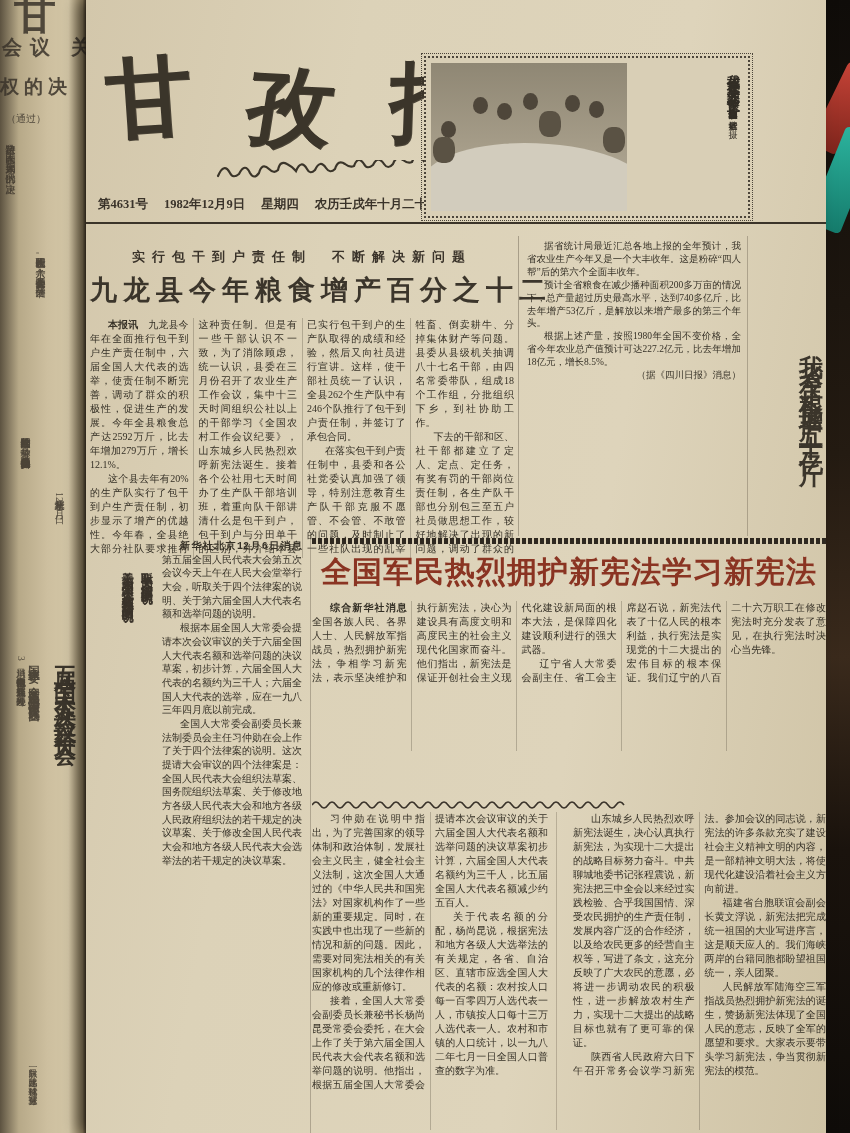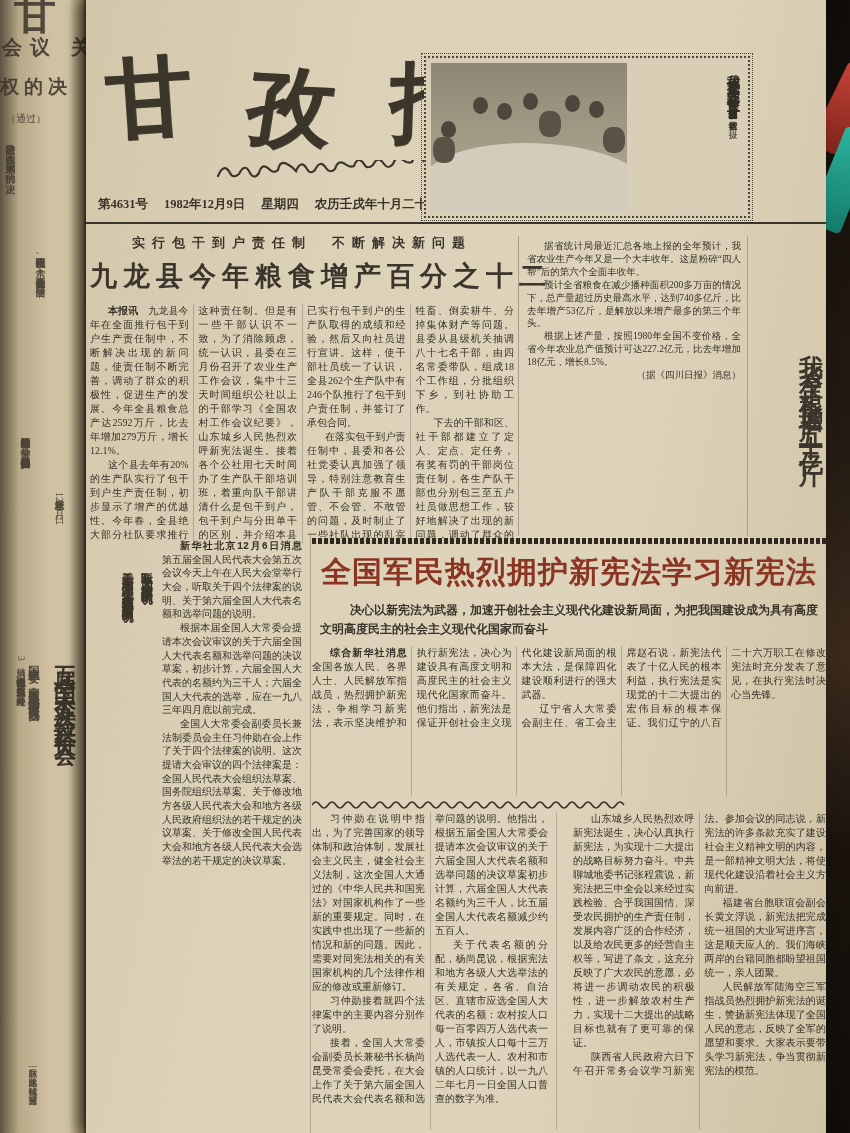--- a/index.html
+++ b/index.html
@@ -50,21 +50,21 @@
     background:#d2ccbd;border-radius:45% 55% 0 0;}
   .photo i{position:absolute;width:15px;height:17px;border-radius:50%;background:#4e463a;}
   .photo i.b{width:22px;height:26px;border-radius:40%;background:#5a5244;}
   .caption{flex:1;font-size:9px;line-height:1.55;color:#33302('?');}
   .caption{color:#332e26;}
   .caption .cap-title{font-size:13px;font-weight:bold;letter-spacing:2px;margin-left:4px;}
   .caption .cap-credit{margin-right:3px;}
 
   .rule{position:absolute;left:0;top:222px;width:740px;height:2px;background:#3b3429;}
 
-  .art-jiulong{position:absolute;left:4px;top:234px;width:424px;}
+  .art-jiulong{position:absolute;left:4px;top:248px;width:424px;}
   .kicker{text-align:center;font-size:13px;font-weight:bold;letter-spacing:7px;color:#3a332a;}
   .headline1{text-align:center;font-size:27px;font-weight:bold;letter-spacing:6px;
     color:#3b352b;margin-top:6px;white-space:nowrap;}
   .body-cols{column-gap:10px;column-rule:1px solid rgba(70,60,45,.28);
     font-size:10px;line-height:1.4;text-align:justify;overflow:hidden;color:#35302('?');}
   .body-cols{color:#353026;}
   .body-cols p{margin:0;text-indent:1.8em;}
   .jl-body{margin-top:10px;height:240px;column-count:4;}
   .tag{font-weight:bold;}
   .byline{text-align:right;text-indent:0 !important;}
@@ -168,42 +168,41 @@
         <span class="cap-credit">新华社记者　摄</span>
       </div>
     </div>
 
     <div class="rule"></div>
 
     <div class="art-jiulong">
       <div class="kicker">实行包干到户责任制　不断解决新问题</div>
       <div class="headline1">九龙县今年粮食增产百分之十二</div>
       <div class="body-cols jl-body">
-        <p><span class="tag">本报讯</span>　<span>九龙县今年在全面推行包干到户生产责任制中，不断解决出现的新问题，使责任制不断完善，调动了群众的积极性，促进生产的发展。今年全县粮食总产达2592万斤，比去年增加279万斤，增长12.1%。</span></p>
+        <p><span class="tag">本报讯</span>　<span>九龙县今年在全面推行包干到户生产责任制中，六届全国人大代表的选举，使责任制不断完善，调动了群众的积极性，促进生产的发展。今年全县粮食总产达2592万斤，比去年增加279万斤，增长12.1%。</span></p>
         <p>这个县去年有20%的生产队实行了包干到户生产责任制，初步显示了增产的优越性。今年春，全县绝大部分社队要求推行这种责任制。但是有一些干部认识不一致，为了消除顾虑，统一认识，县委在三月份召开了农业生产工作会议，集中十三天时间组织公社以上的干部学习《全国农村工作会议纪要》，山东城乡人民热烈欢呼新宪法诞生。接着各个公社用七天时间办了生产队干部培训班，着重向队干部讲清什么是包干到户，包干到户与分田单干的区别，并介绍本县已实行包干到户的生产队取得的成绩和经验，然后又向社员进行宣讲。这样，使干部社员统一了认识，全县262个生产队中有246个队推行了包干到户责任制，并签订了承包合同。</p>
         <p>在落实包干到户责任制中，县委和各公社党委认真加强了领导，特别注意教育生产队干部克服不愿管、不会管、不敢管的问题，及时制止了一些社队出现的乱宰牲畜、倒卖耕牛、分掉集体财产等问题。县委从县级机关抽调八十七名干部，由四名常委带队，组成18个工作组，分批组织下乡，到社协助工作。</p>
         <p>下去的干部和区、社干部都建立了定人、定点、定任务，有奖有罚的干部岗位责任制，各生产队干部也分别包三至五户社员做思想工作，较好地解决了出现的新问题，调动了群众的生产积极性，从而促进生产的发展。如呷尔公社今年先后遭受较严重的霜、旱、风等自然灾害，各类作物受灾面积3460亩，占耕地总面积的64.7%，但干部社员积极开展抗灾斗争，粮食产量仍比去年增产一成。</p>
 
       </div>
     </div>
 
     <div class="art-province">
       <div class="prov-body">
         <p>据省统计局最近汇总各地上报的全年预计，我省农业生产今年又是一个大丰收年。这是粉碎“四人帮”后的第六个全面丰收年。</p>
         <p>预计全省粮食在减少播种面积200多万亩的情况下，总产量超过历史最高水平，达到740多亿斤，比去年增产53亿斤，是解放以来增产最多的第三个年头。</p>
         <p>根据上述产量，按照1980年全国不变价格，全省今年农业总产值预计可达227.2亿元，比去年增加18亿元，增长8.5%。</p>
         <p class="byline">（据《四川日报》消息）</p>
       </div>
       <div class="prov-head headline-v">我省今年粮食增产五十三亿斤</div>
     </div>
 
     <div class="art-constitution">
       <div class="bar"></div>
       <div class="headline2">全国军民热烈拥护新宪法学习新宪法</div>
-      <div class="subtitle">决心以新宪法为武器，加速开创社会主义现代化建设新局面，为把我国建设成为具有高度文明高度民主的社会主义现代化国家而奋斗</div>
       <div class="body-cols const-body">
         <p><span class="tag">综合新华社消息</span>　<span>全国各族人民、各界人士、人民解放军指战员，热烈拥护新宪法，争相学习新宪法，表示坚决维护和执行新宪法，决心为建设具有高度文明和高度民主的社会主义现代化国家而奋斗。他们指出，新宪法是保证开创社会主义现代化建设新局面的根本大法，是保障四化建设顺利进行的强大武器。</span></p>
         <p>辽宁省人大常委会副主任、省工会主席赵石说，新宪法代表了十亿人民的根本利益，执行宪法是实现党的十二大提出的宏伟目标的根本保证。我们辽宁的八百二十六万职工在修改宪法时充分发表了意见，在执行宪法时决心当先锋。</p>
       </div>
       <svg class="wavy" width="320" height="10">
         <path d="M0 5 q4 -6 8 0 t8 0 t8 0 t8 0 t8 0 t8 0 t8 0 t8 0 t8 0 t8 0 t8 0 t8 0 t8 0 t8 0 t8 0 t8 0 t8 0 t8 0 t8 0 t8 0 t8 0 t8 0 t8 0 t8 0 t8 0 t8 0 t8 0 t8 0 t8 0 t8 0 t8 0 t8 0 t8 0 t8 0 t8 0 t8 0 t8 0 t8 0 t8 0" fill="none" stroke="#3a332a" stroke-width="1.6"></path>
       </svg>
     </div>
 
     <div class="art-npc-left">
@@ -213,21 +212,20 @@
       </div>
       <div class="npc-body">
         <p><span class="tag">新华社北京12月6日消息</span>　<span>第五届全国人民代表大会第五次会议今天上午在人民大会堂举行大会，听取关于四个法律案的说明、关于第六届全国人大代表名额和选举问题的说明。</span></p>
         <p>根据本届全国人大常委会提请本次会议审议的关于六届全国人大代表名额和选举问题的决议草案，初步计算，六届全国人大代表的名额约为三千人；六届全国人大代表的选举，应在一九八三年四月底以前完成。</p>
         <p>全国人大常委会副委员长兼法制委员会主任习仲勋在会上作了关于四个法律案的说明。这次提请大会审议的四个法律案是：全国人民代表大会组织法草案、国务院组织法草案、关于修改地方各级人民代表大会和地方各级人民政府组织法的若干规定的决议草案、关于修改全国人民代表大会和地方各级人民代表大会选举法的若干规定的决议草案。</p>
       </div>
     </div>
 
     <div class="body-cols art-npc-bottom">
       <p>习仲勋在说明中指出，为了完善国家的领导体制和政治体制，发展社会主义民主，健全社会主义法制，这次全国人大通过的《中华人民共和国宪法》对国家机构作了一些新的重要规定。同时，在实践中也出现了一些新的情况和新的问题。因此，需要对同宪法相关的有关国家机构的几个法律作相应的修改或重新修订。</p>
-      <p>习仲勋接着就四个法律案中的主要内容分别作了说明。</p>
       <p>接着，全国人大常委会副委员长兼秘书长杨尚昆受常委会委托，在大会上作了关于第六届全国人民代表大会代表名额和选举问题的说明。他指出，根据五届全国人大常委会提请本次会议审议的关于六届全国人大代表名额和选举问题的决议草案初步计算，六届全国人大代表名额约为三千人，比五届全国人大代表名额减少约五百人。</p>
       <p>关于代表名额的分配，杨尚昆说，根据宪法和地方各级人大选举法的有关规定，各省、自治区、直辖市应选全国人大代表的名额：农村按人口每一百零四万人选代表一人，市镇按人口每十三万人选代表一人。农村和市镇的人口统计，以一九八二年七月一日全国人口普查的数字为准。</p>
 
     </div>
 
     <div class="body-cols art-const-bottom">
       <p>山东城乡人民热烈欢呼新宪法诞生，决心认真执行新宪法，为实现十二大提出的战略目标努力奋斗。中共聊城地委书记张程震说，新宪法把三中全会以来经过实践检验、合乎我国国情、深受农民拥护的生产责任制，发展内容广泛的合作经济，以及给农民更多的经营自主权等，写进了条文，这充分反映了广大农民的意愿，必将进一步调动农民的积极性，进一步解放农村生产力，实现十二大提出的战略目标也就有了更可靠的保证。</p>
       <p>陕西省人民政府六日下午召开常务会议学习新宪法。参加会议的同志说，新宪法的许多条款充实了建设社会主义精神文明的内容，是一部精神文明大法，将使现代化建设沿着社会主义方向前进。</p>
       <p>福建省台胞联谊会副会长黄文浮说，新宪法把完成统一祖国的大业写进序言，这是顺天应人的。我们海峡两岸的台籍同胞都盼望祖国统一，亲人团聚。</p>
       <p>人民解放军陆海空三军指战员热烈拥护新宪法的诞生，赞扬新宪法体现了全国人民的意志，反映了全军的愿望和要求。大家表示要带头学习新宪法，争当贯彻新宪法的模范。</p>

